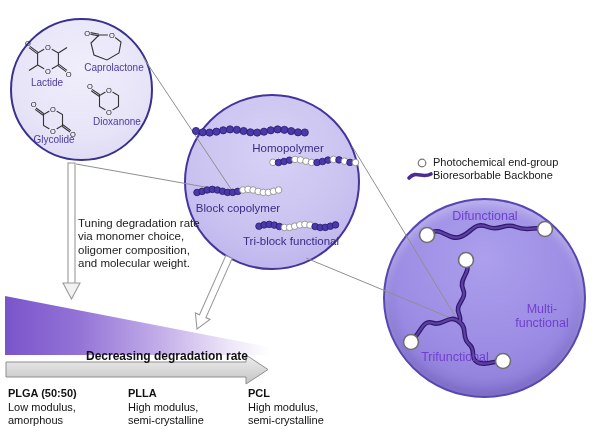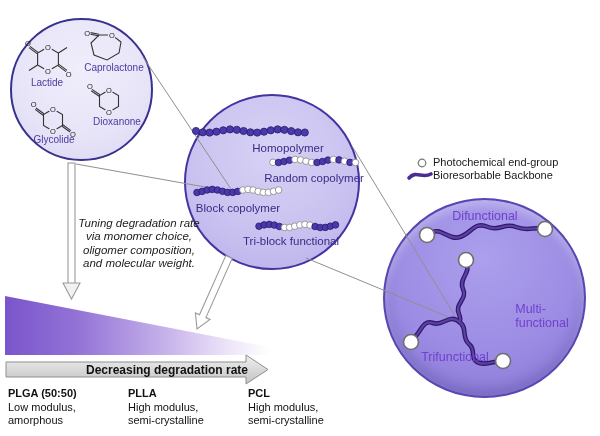--- a/index.html
+++ b/index.html
@@ -32,28 +32,28 @@
   .bead-p{fill:#4a39a8;stroke:#261c72;stroke-width:.8;}
   .bead-w{fill:#ffffff;stroke:#858585;stroke-width:.8;}
   .bb{fill:none;stroke:#2f1a66;stroke-width:4.6;stroke-linecap:round;}
   .bb2{fill:none;stroke:#5d3fa8;stroke-width:2.2;stroke-linecap:round;}
   .endcap{fill:#ffffff;stroke:#6f6f6f;stroke-width:1.6;}
   .conn{stroke:#8f8f8f;stroke-width:1;}
   .lbl{position:absolute;transform:translate(-50%,-50%);white-space:nowrap;z-index:6;}
   .lbl-mono{color:#4b3aa0;font-size:10px;}
   .lbl-chain{color:#3a2b86;font-size:11.5px;}
   .lbl-func{color:#7040cc;font-size:12.5px;}
-  #multifunctional-label{line-height:14px;}
+  #multifunctional-label{text-align:center;line-height:14px;}
   #annotation{
-    position:absolute;left:78px;top:217px;width:122px;text-align:center;
-    font-size:11.5px;line-height:13.4px;color:#1c1c1c;z-index:6;font-style:italic;
+    position:absolute;left:78px;top:217px;width:122px;
+    font-size:11.5px;line-height:13.4px;color:#1c1c1c;z-index:6;
   }
   .legend-row{position:absolute;font-size:11px;color:#1a1a1a;z-index:6;white-space:nowrap;}
   #rate-arrow-label{
-    position:absolute;left:6px;top:362px;width:242px;height:15px;z-index:6;
+    position:absolute;left:6px;top:348px;width:242px;height:15px;z-index:6;
     display:flex;align-items:center;justify-content:center;
     font-size:12px;font-weight:600;color:#111;padding-left:40px;
   }
   .material{position:absolute;top:387px;font-size:11px;color:#111;line-height:13.5px;z-index:6;}
   .material .mname{font-weight:bold;}
 </style>
 </head>
 <body>
 
 <div id="stage">
@@ -233,21 +233,20 @@
     <text x="22" y="32.5">O</text>
     <text x="2.8" y="6.6">O</text>
   </svg>
 
   <div class="lbl lbl-mono" style="left:47px;top:82px;">Lactide</div>
   <div class="lbl lbl-mono" style="left:114px;top:67px;">Caprolactone</div>
   <div class="lbl lbl-mono" style="left:54px;top:139px;text-align:right;">Glycolide</div>
   <div class="lbl lbl-mono" style="left:117px;top:121px;">Dioxanone</div>
 
   <div class="lbl lbl-chain" style="left:252px;top:148px;margin-left:36px;">Homopolymer</div>
-  <div class="lbl lbl-chain" style="left:314px;top:178px;">Random copolymer</div>
   <div class="lbl lbl-chain" style="left:238px;top:208px;">Block copolymer</div>
   <div class="lbl lbl-chain" style="left:291px;top:241px;">Tri-block functional</div>
 
   <div class="lbl lbl-func" style="left:485px;top:216px;">Difunctional</div>
   <div class="lbl lbl-func" style="left:455px;top:357px;">Trifunctional</div>
   <div class="lbl lbl-func" id="multifunctional-label" style="left:542px;top:316px;">
     <span style="display:block">Multi-</span>
     <span style="display:block">functional</span>
   </div>
 

